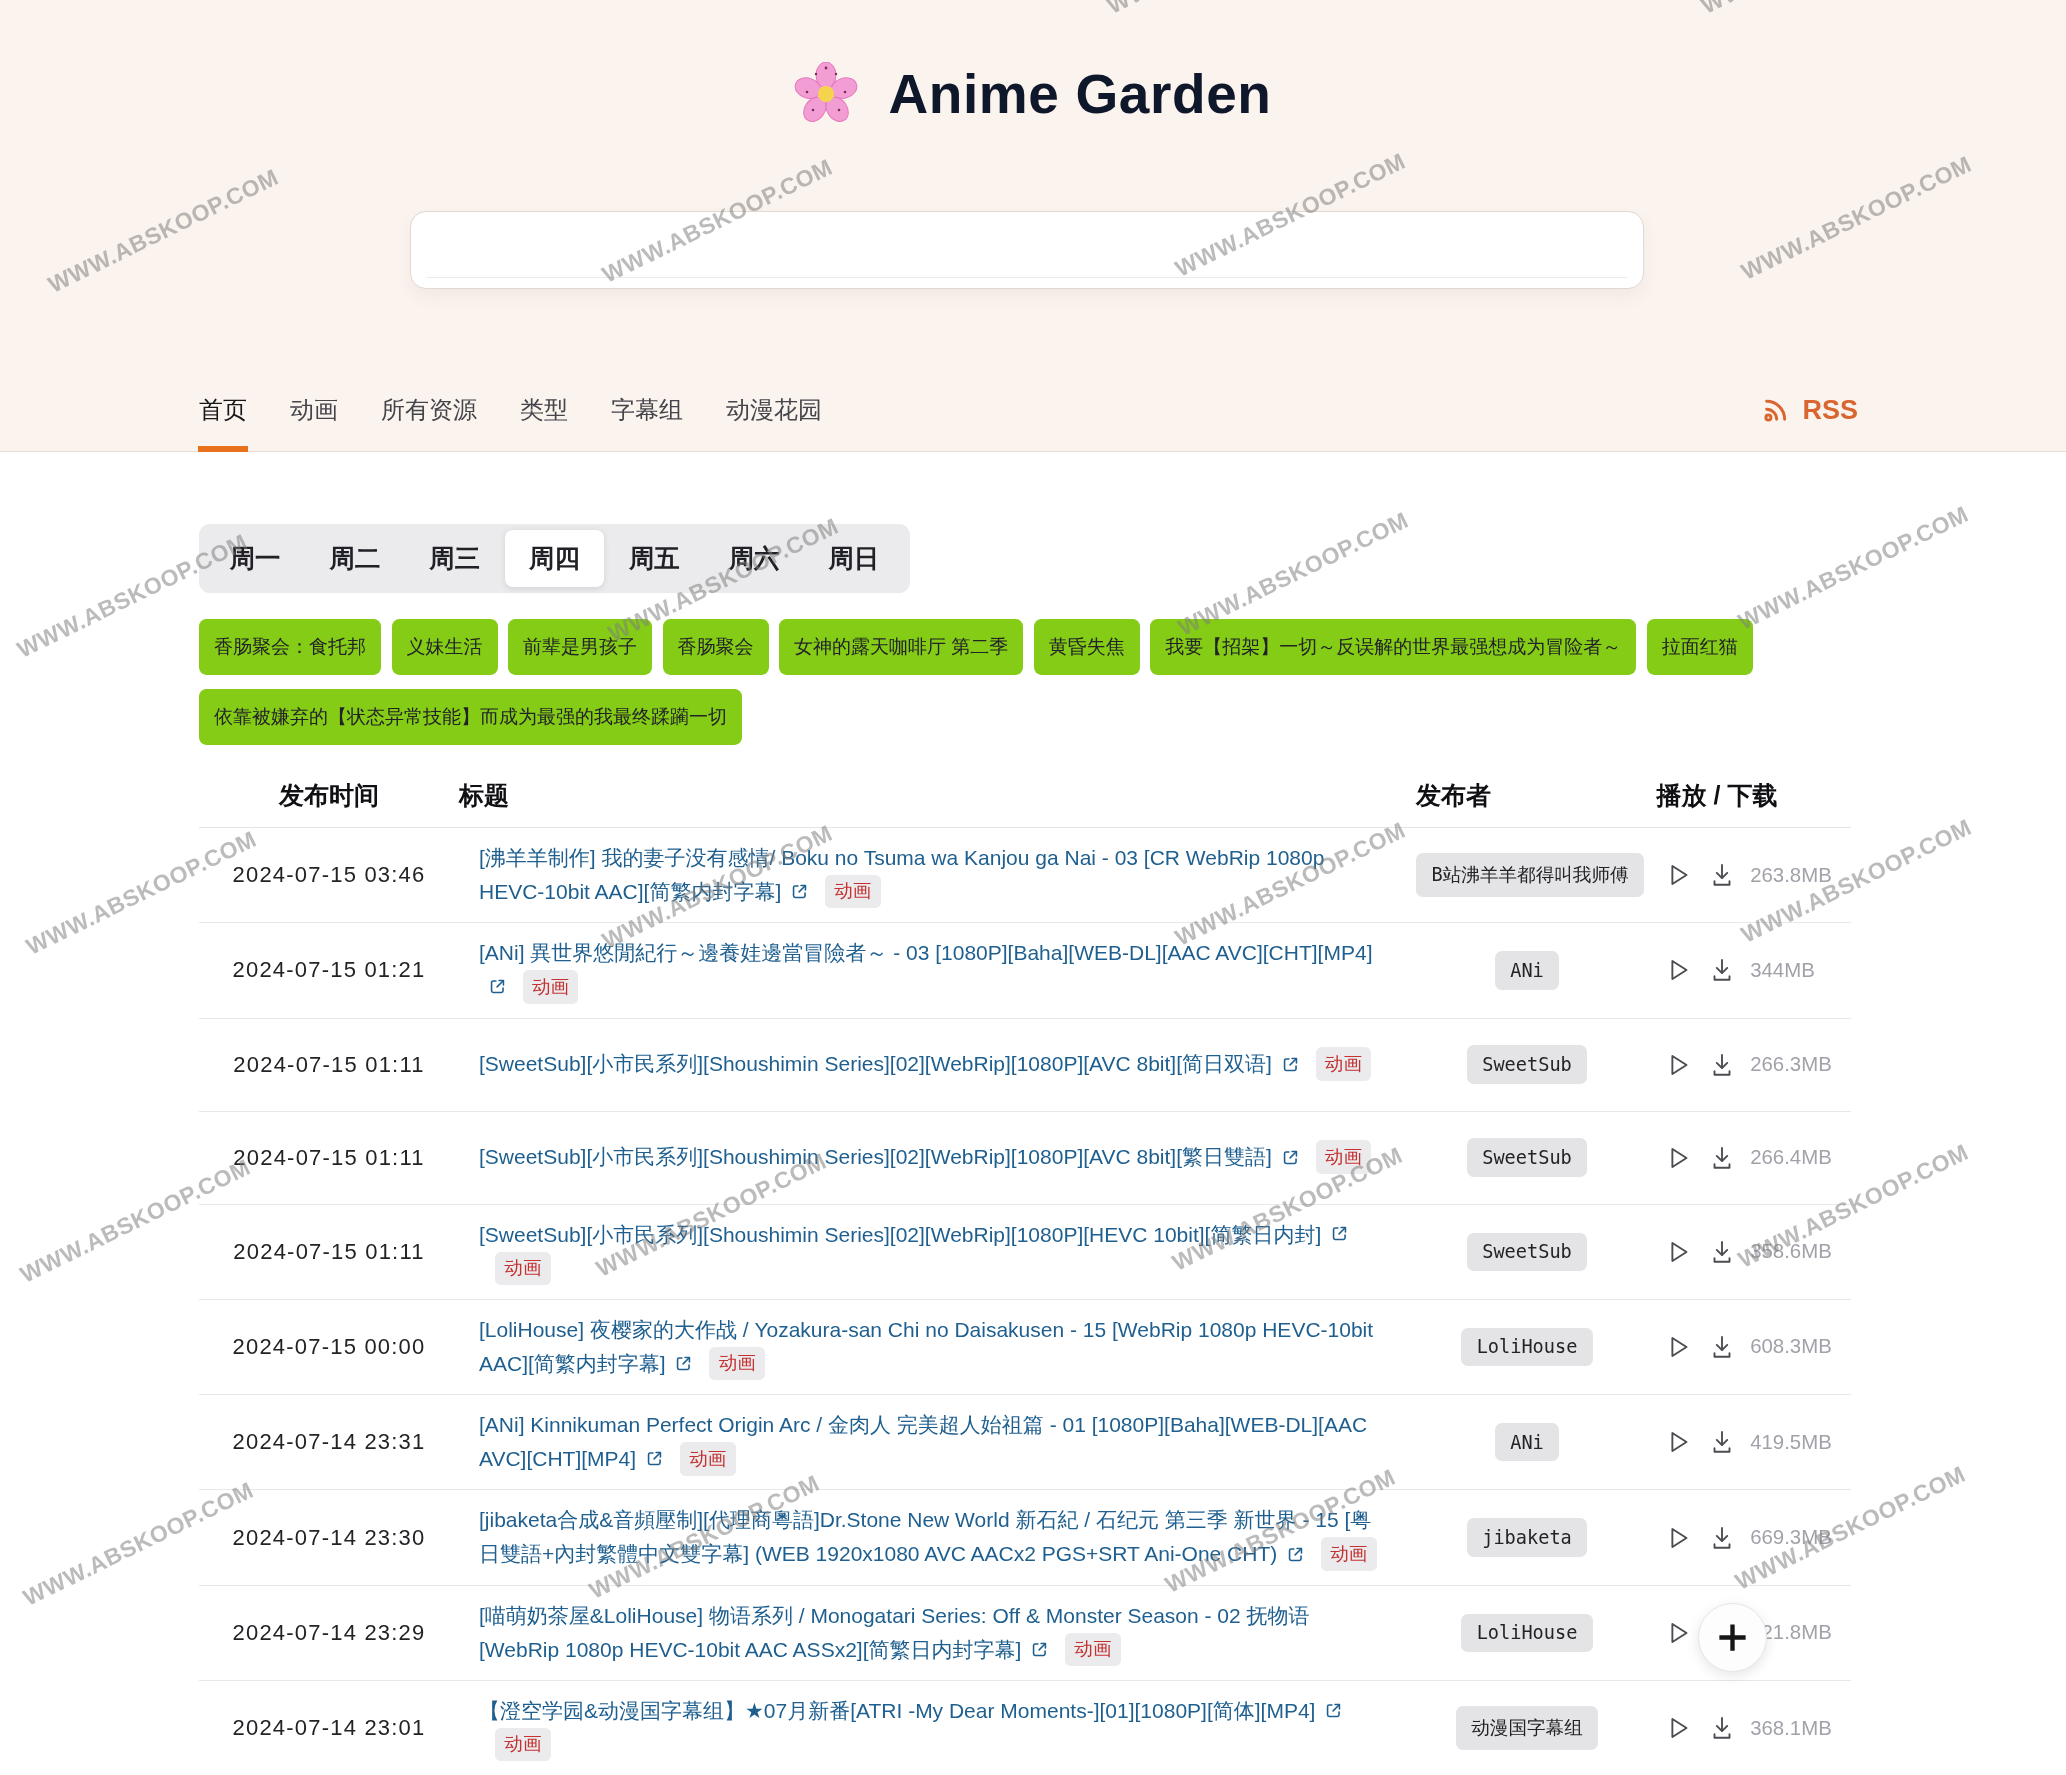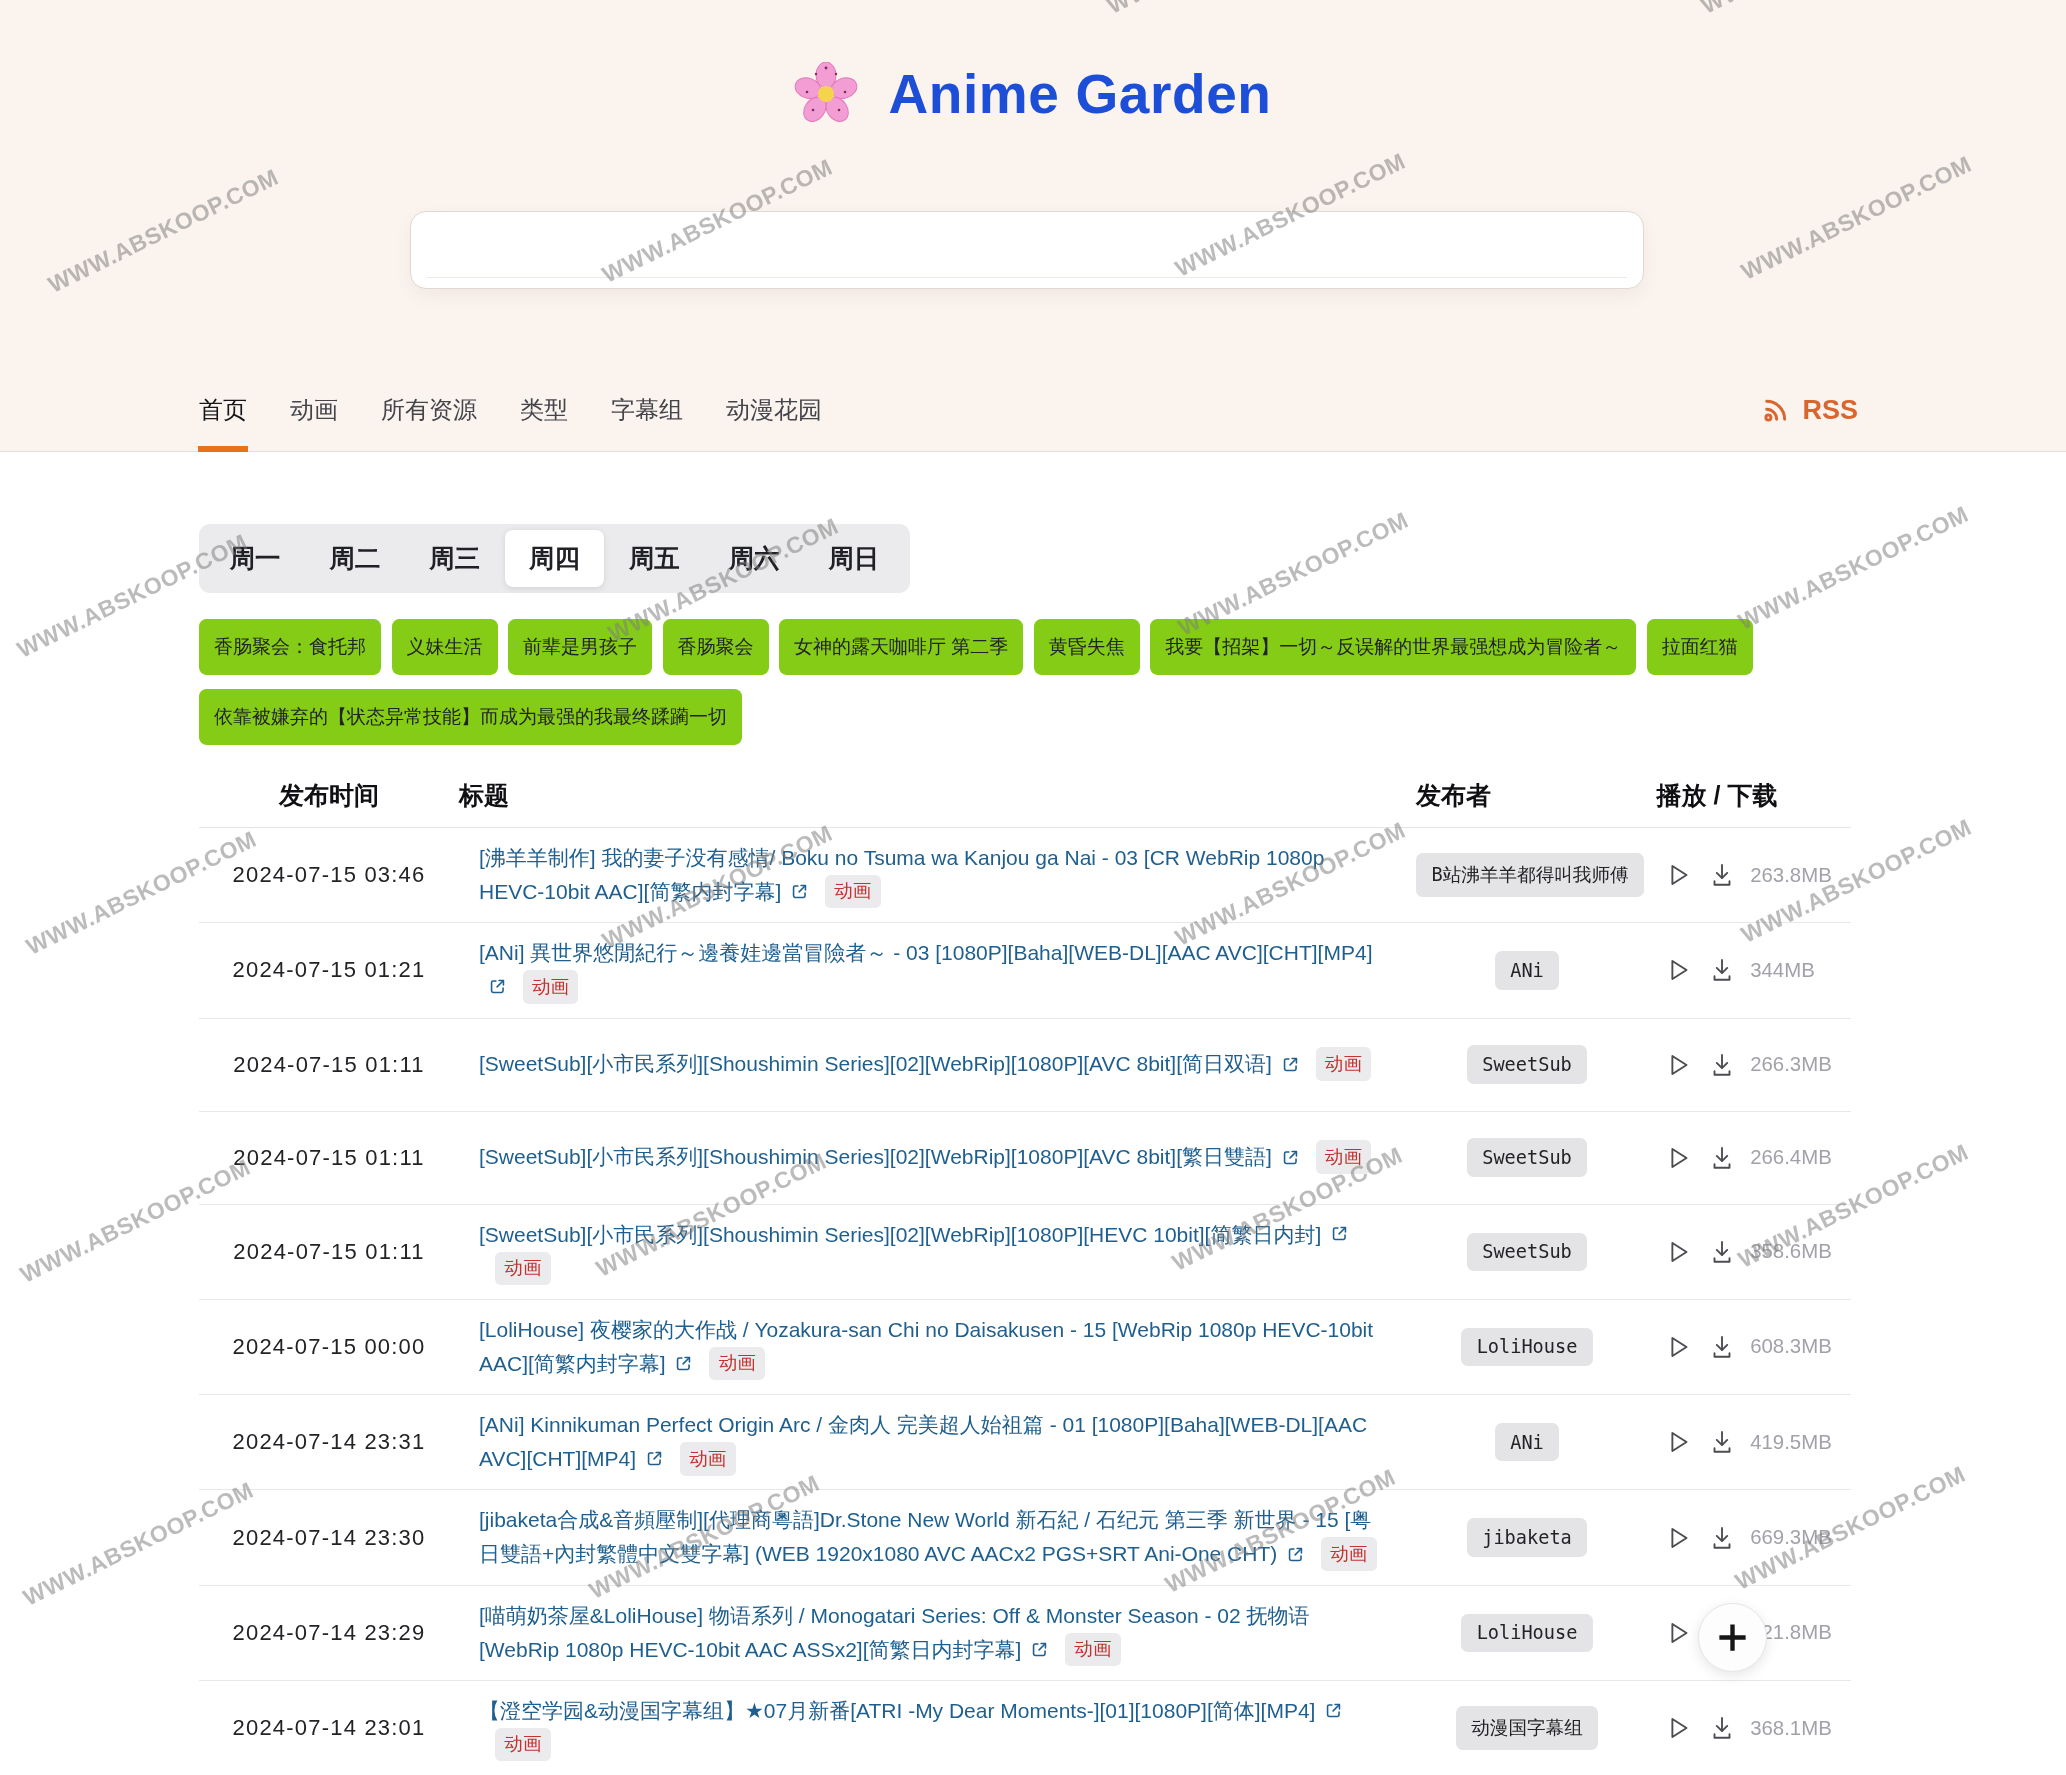--- a/index.html
+++ b/index.html
@@ -2,21 +2,21 @@
 <html lang="zh" style="font-size:10px"><head>
 <meta charset="utf-8">
 <title>Anime Garden</title>
 <style>
   html,body{margin:0;padding:0;}
   body{font-family:"Liberation Sans","DejaVu Sans",sans-serif;background:#fff;}
   .page{position:relative;width:2066px;height:1775px;background:#fff;overflow:hidden;}
 
   
   .topbar{position:absolute;left:0;top:0;width:100%;height:452px;background:#faf3ee;border-bottom:1.2px solid #e6dfd8;box-sizing:border-box;}
-  .site-title{position:absolute;top:62px;left:0;right:0;display:flex;justify-content:center;align-items:center;gap:30px;font-size:55px;font-weight:bold;color:#1d4ed8;letter-spacing:0.6px;}
+  .site-title{position:absolute;top:62px;left:0;right:0;display:flex;justify-content:center;align-items:center;gap:30px;font-size:55px;font-weight:bold;color:#0f172a;letter-spacing:0.6px;}
   .flower{width:64px;height:64px;}
 
   .search-box{position:absolute;left:410px;top:211px;width:1234px;height:78px;background:#fff;border:1.2px solid #e0d8d1;border-radius:16px;box-sizing:border-box;box-shadow:0 7.4px 16px rgba(150,120,100,.07);}
   .search-box::after{content:"";position:absolute;left:16px;right:16px;bottom:10px;border-top:1.2px solid #efe9e3;}
   .search-input{position:absolute;left:21px;top:3.7px;right:21px;height:57px;border:none;outline:none;background:transparent;font-size:23.5px;color:#333;font-family:inherit;}
 
   .nav{position:absolute;left:199px;right:208px;bottom:0;height:82px;display:flex;align-items:center;gap:43px;}
   .nav-item{position:relative;font-size:24px;color:#44444b;height:100%;display:flex;align-items:center;cursor:pointer;white-space:nowrap;}
   .nav-item.active{color:#17171a;}
   .nav-item.active::after{content:"";position:absolute;left:-1.2px;right:-1.2px;bottom:-1.2px;height:6.2px;background:#e8721c;}

